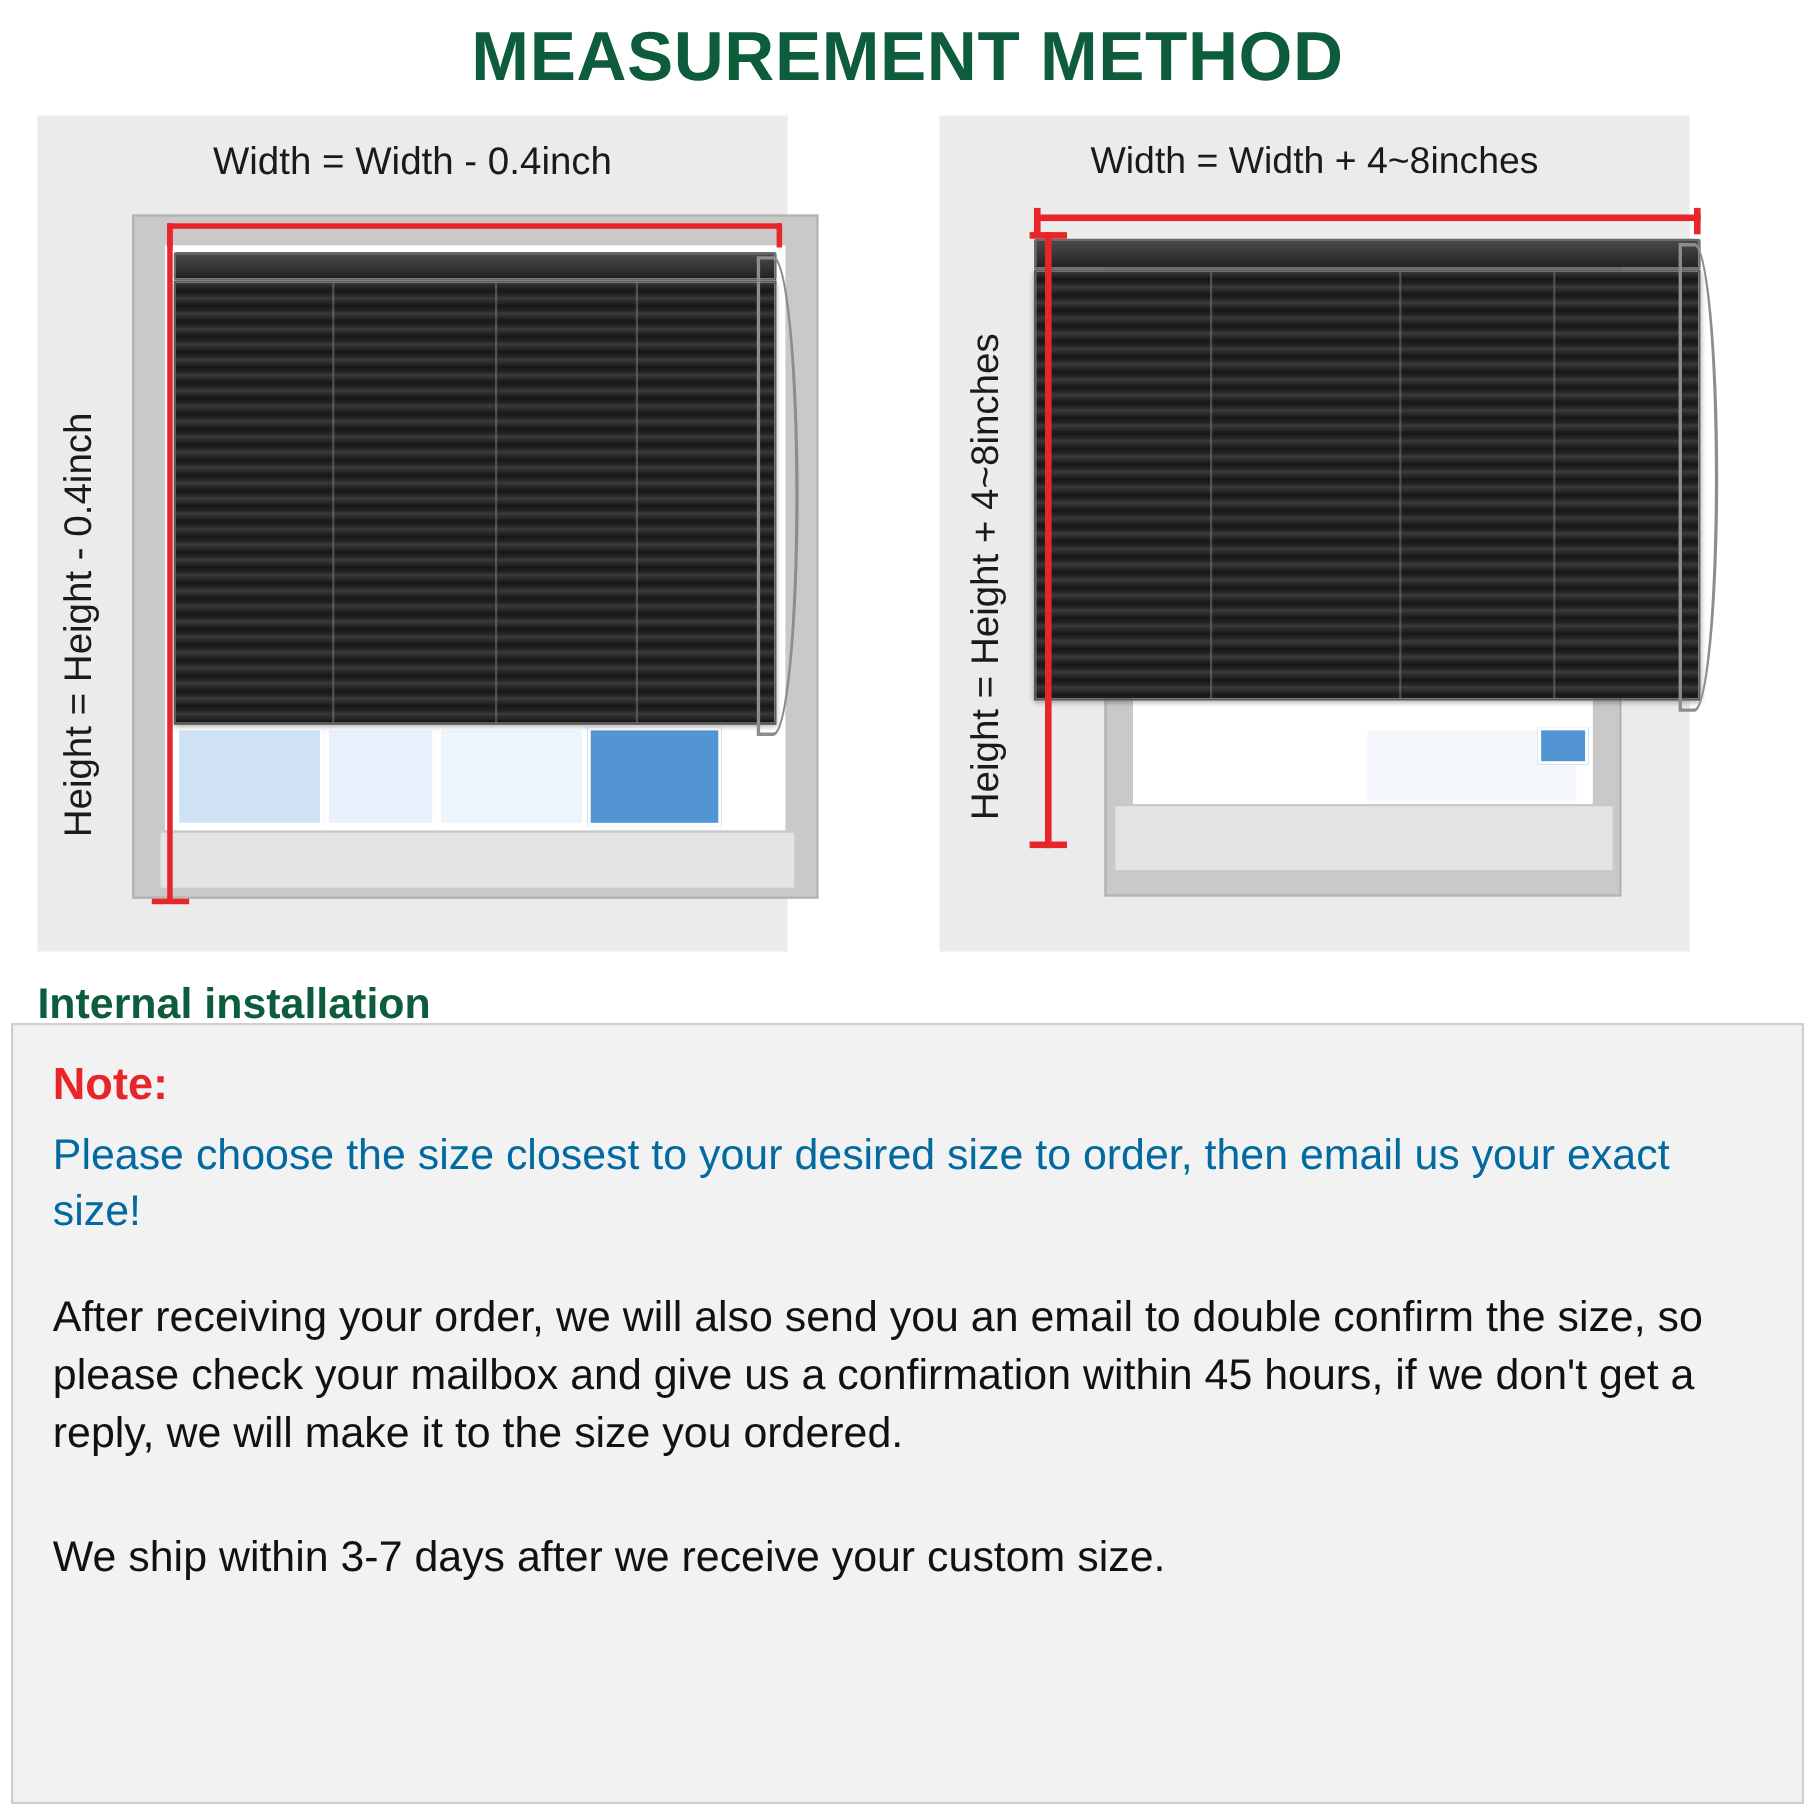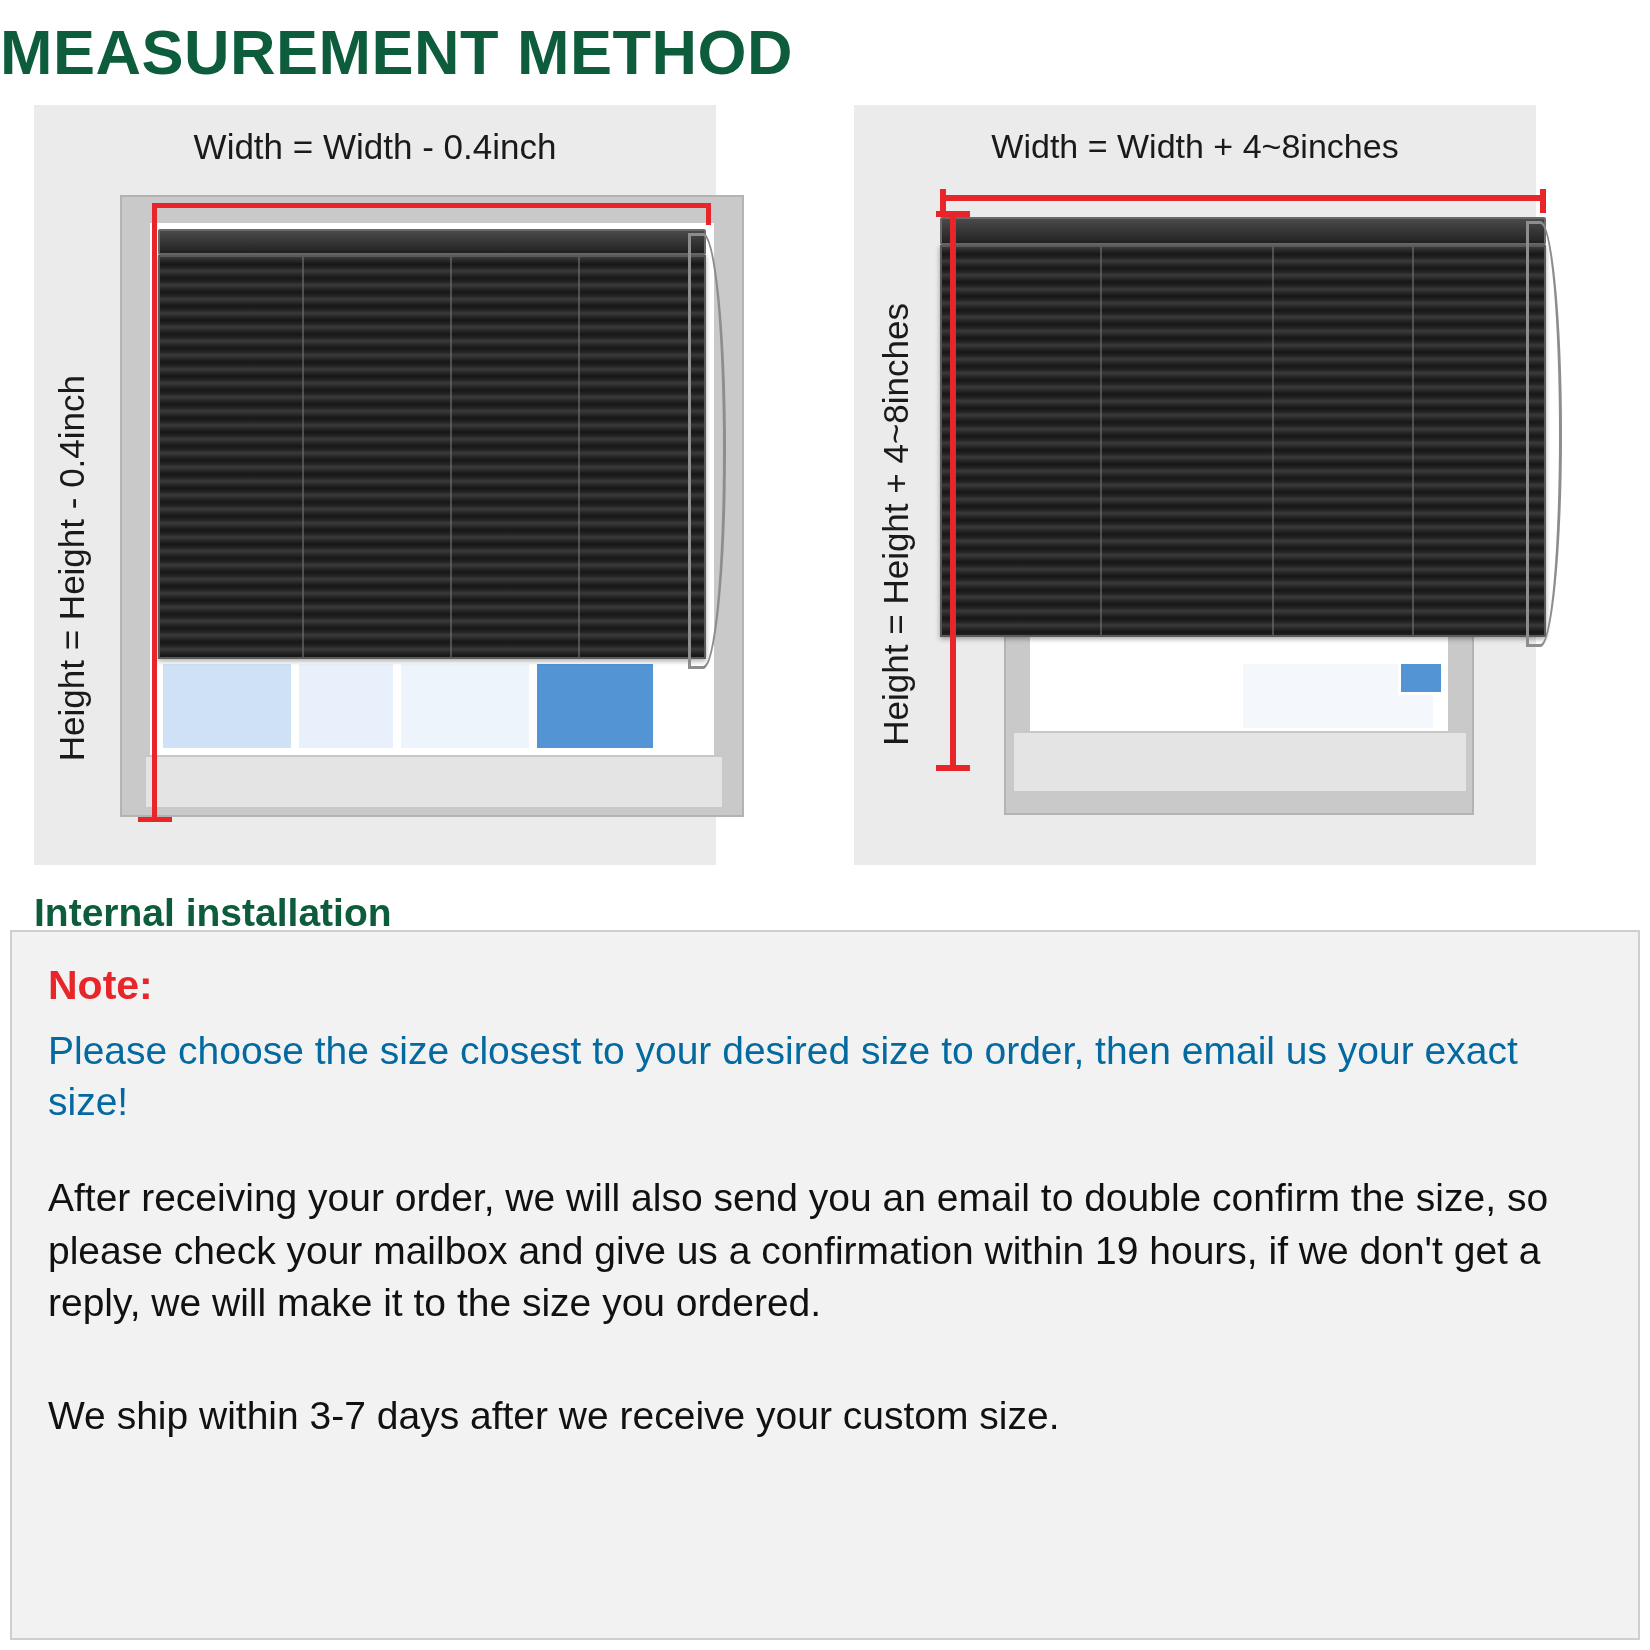--- a/index.html
+++ b/index.html
@@ -17,21 +17,21 @@
 
   .page {
     position: relative;
     width: 1650px;
     height: 1650px;
     box-sizing: border-box;
   }
 
   
   .title {
-    text-align: left;
+    text-align: center;
     color: #0d5c3c;
     font-size: 63px;
     font-weight: bold;
     letter-spacing: 0.5px;
     padding-top: 18px;
     line-height: 1.1;
   }
 
   
   .panels {
@@ -246,17 +246,17 @@
         <div class="red-line" style="left:82px; top:106px; width:34px; height:6px;"></div>
         <div class="red-line" style="left:82px; top:660px; width:34px; height:6px;"></div>
       </div>
 
     </div>
   </div>
 
   <div class="note-box">
     <div class="note-title">Note:</div>
     <div class="note-red">Please choose the size closest to your desired size to order, then email us your exact size!</div>
-    <div class="note-black">After receiving your order, we will also send you an email to double confirm the size, so please check your mailbox and give us a confirmation within 19 hours, if we don't get a reply, we will make it to the size you ordered.</div>
+    <div class="note-black">After receiving your order, we will also send you an email to double confirm the size, so please check your mailbox and give us a confirmation within 45 hours, if we don't get a reply, we will make it to the size you ordered.</div>
     <div class="note-black second">We ship within 3-7 days after we receive your custom size.</div>
   </div>
 
 </div>
 
 </body></html>

